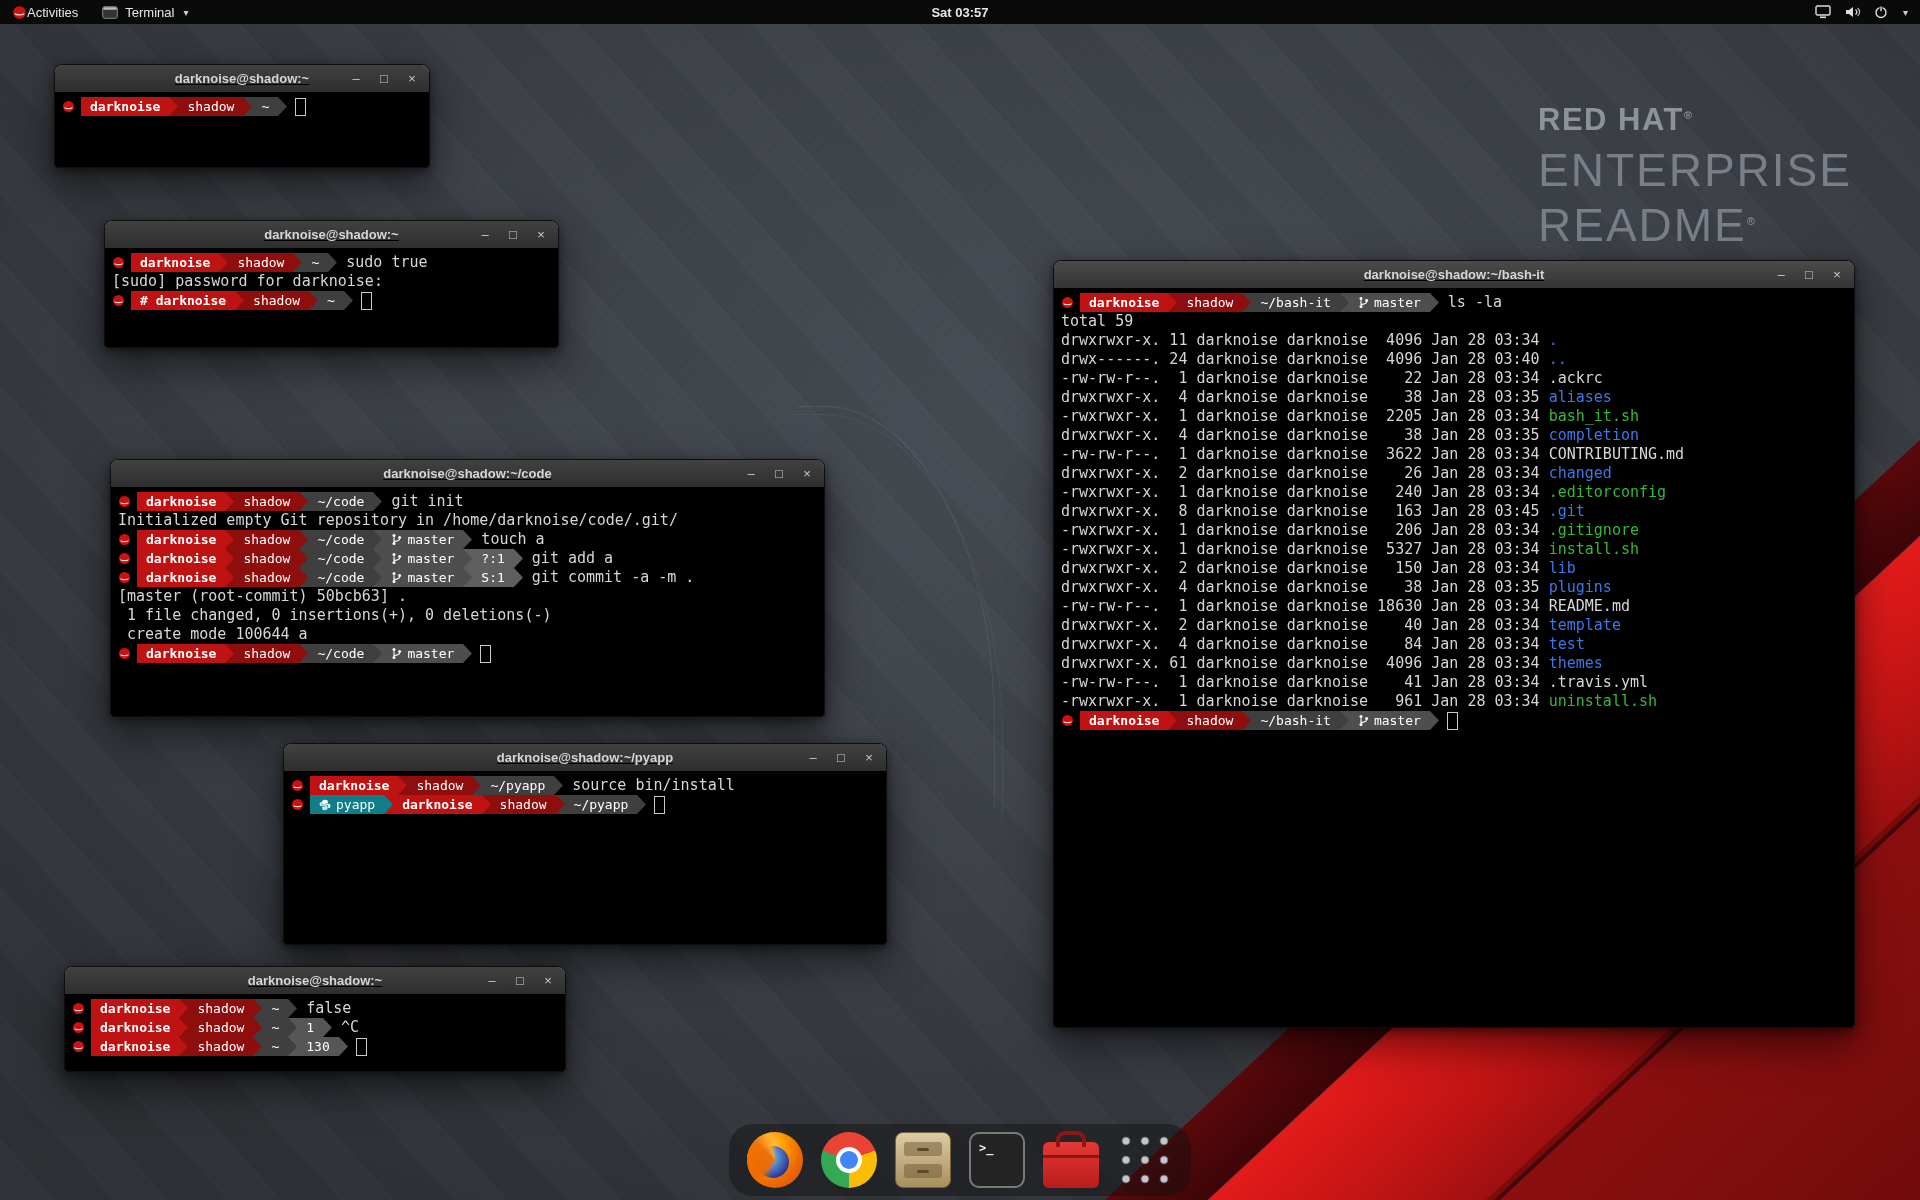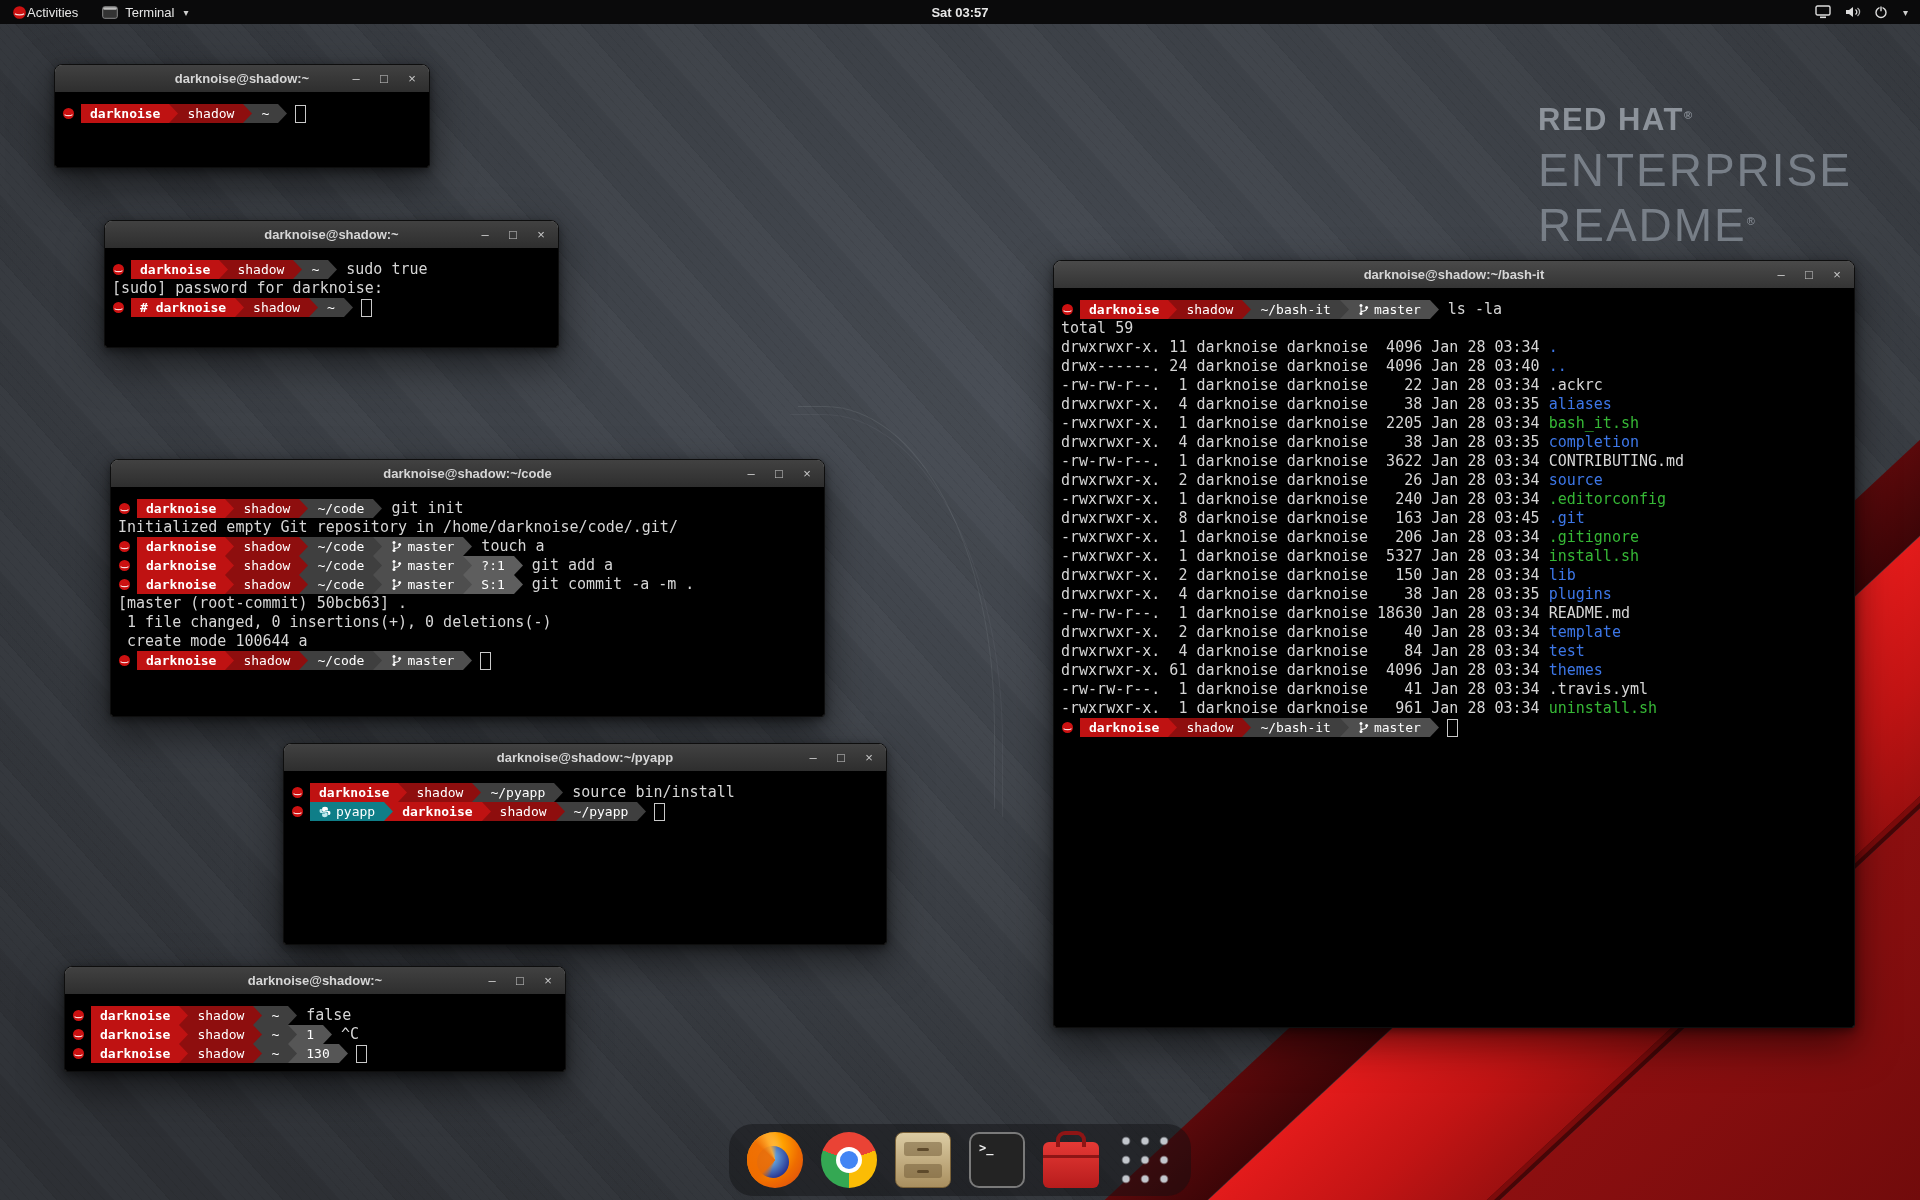--- a/index.html
+++ b/index.html
@@ -45,29 +45,29 @@
   .tb-activities{display:flex;align-items:center;gap:0;padding:0 12px;height:100%;}
   .tb-appmenu{display:flex;align-items:center;gap:7px;padding:0 12px;height:100%;}
   .tb-clock{position:absolute;left:0;right:0;text-align:center;font-weight:bold;pointer-events:none;}
   .tb-right{position:absolute;right:6px;top:0;height:24px;display:flex;align-items:center;gap:13px;padding:0 6px;}
   .tb-caret{font-size:10px;color:#cfcfcf;margin-left:2px;}
   .tb-icon{display:flex;align-items:center;}
 
   
   #windows-layer{position:absolute;inset:0;z-index:10;}
   .term-window{position:absolute;background:#737373;border:1px solid #0e0e0e;border-radius:8px 8px 3px 3px;
-    box-shadow:0 16px 40px rgba(0,0,0,0.55),0 3px 10px rgba(0,0,0,0.45);overflow:hidden;}
+    box-shadow:0 16px 40px rgba(0,0,0,0.55),0 3px 10px rgba(0,0,0,0.45);overflow:hidden;text-decoration:underline;}
   .tbar{height:27px;background:linear-gradient(#414141,#2e2e2e);border-bottom:1px solid #161616;
     position:relative;border-radius:7px 7px 0 0;}
   .focused .tbar{background:linear-gradient(#4a4a4a,#343434);}
   .tb-title{display:block;line-height:27px;font-size:13px;font-weight:bold;color:#d6d6d6;text-align:center;}
   .tb-btns{position:absolute;right:10px;top:0;height:27px;display:flex;gap:14px;align-items:center;
     color:#c9c9c9;font-size:13px;}
   .tbtn{width:14px;text-align:center;line-height:14px;}
-  .term-body{position:absolute;top:27px;left:0;right:0;bottom:0;background:#000;padding:12px 7px;
+  .term-body{position:absolute;top:27px;left:0;right:0;bottom:0;background:#000;padding:5px 7px;
     font-family:"DejaVu Sans Mono",monospace;font-size:15px;line-height:19px;color:#d6d6d6;overflow:hidden;}
   .term-line{height:19px;white-space:pre;}
   .prow{display:flex;align-items:center;}
   .textline{display:block;}
   .picon{margin-right:6px;flex-shrink:0;display:flex;align-items:center;}
   .pseg{display:inline-flex;align-items:center;height:19px;padding:0 9px;font-size:13px;color:#fff;
     font-family:"DejaVu Sans Mono",monospace;}
   .pseg.user{font-weight:bold;}
   .pseg .gicon{margin-right:5px;}
   .psep{display:block;flex-shrink:0;}
@@ -485,21 +485,21 @@
               <path d="M0 0 L9 9.5 L0 19 Z" fill="#4e4e4e"></path>
             </svg><span class="cmd">ls -la</span></div>
           <div class="term-line textline">total 59</div>
           <div class="term-line textline">drwxrwxr-x. 11 darknoise darknoise  4096 Jan 28 03:34 <span style="color:#3d77e8">.</span></div>
           <div class="term-line textline">drwx------. 24 darknoise darknoise  4096 Jan 28 03:40 <span style="color:#3d77e8">..</span></div>
           <div class="term-line textline">-rw-rw-r--.  1 darknoise darknoise    22 Jan 28 03:34 <span style="color:#d6d6d6">.ackrc</span></div>
           <div class="term-line textline">drwxrwxr-x.  4 darknoise darknoise    38 Jan 28 03:35 <span style="color:#3d77e8">aliases</span></div>
           <div class="term-line textline">-rwxrwxr-x.  1 darknoise darknoise  2205 Jan 28 03:34 <span style="color:#36b836">bash_it.sh</span></div>
           <div class="term-line textline">drwxrwxr-x.  4 darknoise darknoise    38 Jan 28 03:35 <span style="color:#3d77e8">completion</span></div>
           <div class="term-line textline">-rw-rw-r--.  1 darknoise darknoise  3622 Jan 28 03:34 <span style="color:#d6d6d6">CONTRIBUTING.md</span></div>
-          <div class="term-line textline">drwxrwxr-x.  2 darknoise darknoise    26 Jan 28 03:34 <span style="color:#3d77e8">source</span></div>
+          <div class="term-line textline">drwxrwxr-x.  2 darknoise darknoise    26 Jan 28 03:34 <span style="color:#3d77e8">changed</span></div>
           <div class="term-line textline">-rwxrwxr-x.  1 darknoise darknoise   240 Jan 28 03:34 <span style="color:#36b836">.editorconfig</span></div>
           <div class="term-line textline">drwxrwxr-x.  8 darknoise darknoise   163 Jan 28 03:45 <span style="color:#3d77e8">.git</span></div>
           <div class="term-line textline">-rwxrwxr-x.  1 darknoise darknoise   206 Jan 28 03:34 <span style="color:#36b836">.gitignore</span></div>
           <div class="term-line textline">-rwxrwxr-x.  1 darknoise darknoise  5327 Jan 28 03:34 <span style="color:#36b836">install.sh</span></div>
           <div class="term-line textline">drwxrwxr-x.  2 darknoise darknoise   150 Jan 28 03:34 <span style="color:#3d77e8">lib</span></div>
           <div class="term-line textline">drwxrwxr-x.  4 darknoise darknoise    38 Jan 28 03:35 <span style="color:#3d77e8">plugins</span></div>
           <div class="term-line textline">-rw-rw-r--.  1 darknoise darknoise 18630 Jan 28 03:34 <span style="color:#d6d6d6">README.md</span></div>
           <div class="term-line textline">drwxrwxr-x.  2 darknoise darknoise    40 Jan 28 03:34 <span style="color:#3d77e8">template</span></div>
           <div class="term-line textline">drwxrwxr-x.  4 darknoise darknoise    84 Jan 28 03:34 <span style="color:#3d77e8">test</span></div>
           <div class="term-line textline">drwxrwxr-x. 61 darknoise darknoise  4096 Jan 28 03:34 <span style="color:#3d77e8">themes</span></div>

